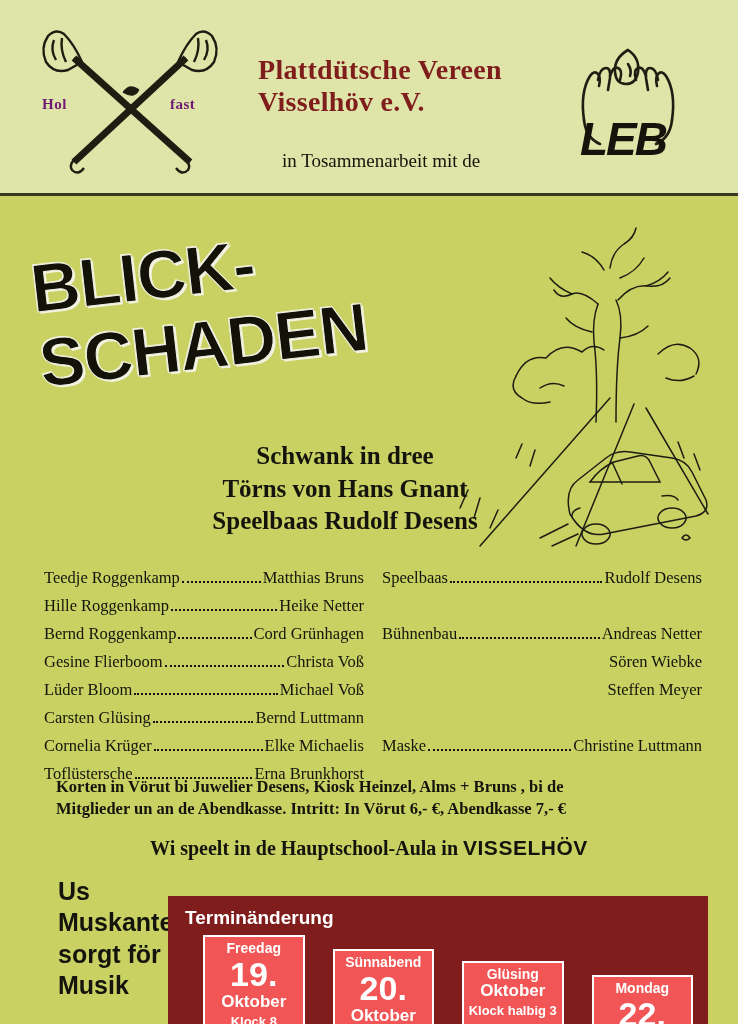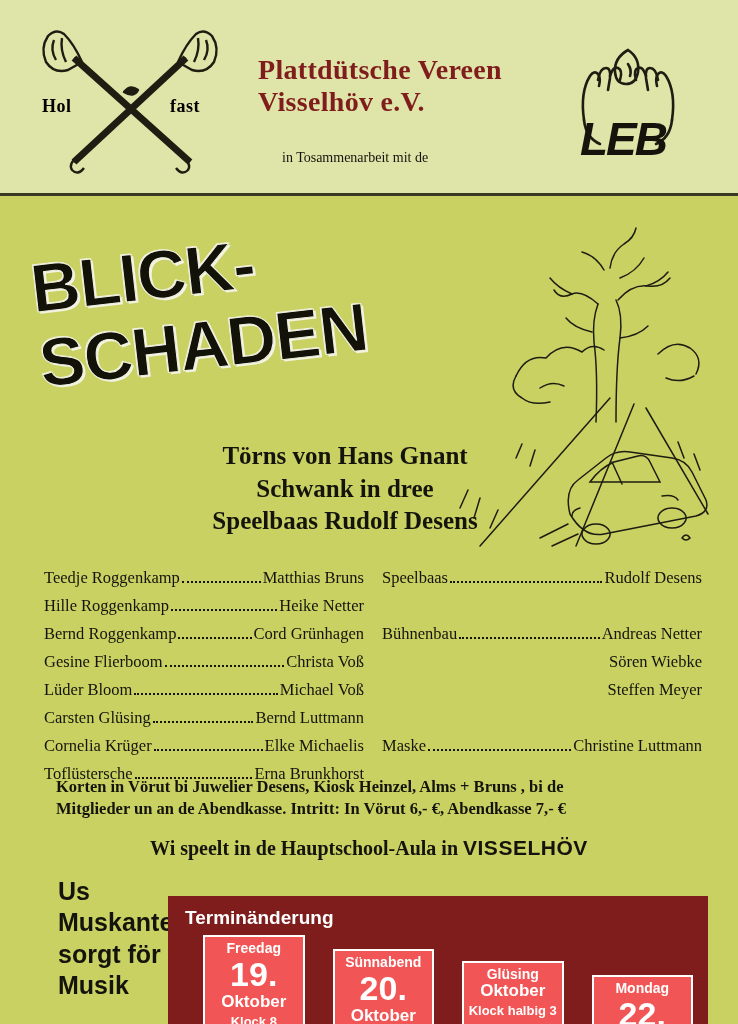--- a/index.html
+++ b/index.html
@@ -33,23 +33,23 @@
   .logo-x {
     position: absolute;
     left: 30px;
     top: 18px;
     width: 200px;
     height: 160px;
   }
   .logo-x .word {
     position: absolute;
     font-family: "Liberation Serif", serif;
-    font-size: 18px;
-    font-weight: bold;
-    color: #000000;
+    font-size: 15px;
+    font-weight: bold;
+    color: #701a75;
     letter-spacing: 0.5px;
   }
   .logo-x .word.hol { left: 12px; top: 78px; }
   .logo-x .word.fast { left: 140px; top: 78px; }
 
   .club-title {
     position: absolute;
     left: 258px;
     top: 54px;
     width: 330px;
@@ -59,21 +59,21 @@
     font-weight: bold;
     font-size: 28px;
     line-height: 1.15;
     color: #7f1d1d;
     letter-spacing: 0.3px;
   }
   .coop-line {
     position: absolute;
     left: 282px;
     top: 150px;
-    font-size: 14px;
+    font-size: 19px;
     color: #14140c;
     font-family: "Liberation Serif", serif;
   }
   .leb-logo {
     position: absolute;
     right: 34px;
     top: 24px;
     width: 150px;
     height: 150px;
   }
@@ -386,22 +386,22 @@
       </g>
     </svg>
   </div>
 
   <div class="title-block">
     <div class="title-line">BLICK-</div>
     <div class="title-line second">SCHADEN</div>
   </div>
 
   <div class="subtitle">
+    <div>Schwank in dree</div>
     <div>Törns von Hans Gnant</div>
-    <div>Schwank in dree</div>
     <div>Speelbaas Rudolf Desens</div>
   </div>
 
   <div class="cast">
 
     <div class="cast-col left">
       <div class="cast-row">
         <span class="role">Teedje Roggenkamp</span>
         <span class="dots"></span>
         <span class="name">Matthias Bruns</span>

